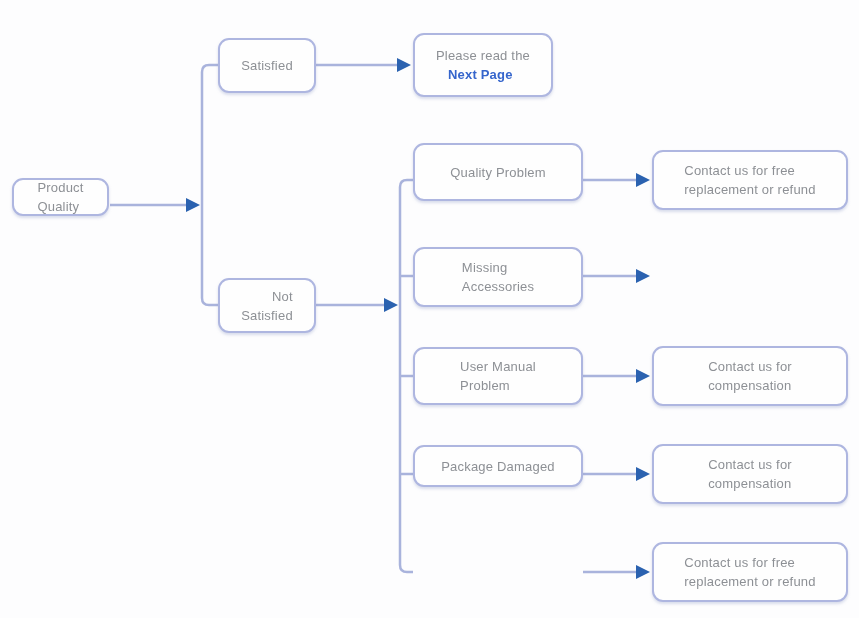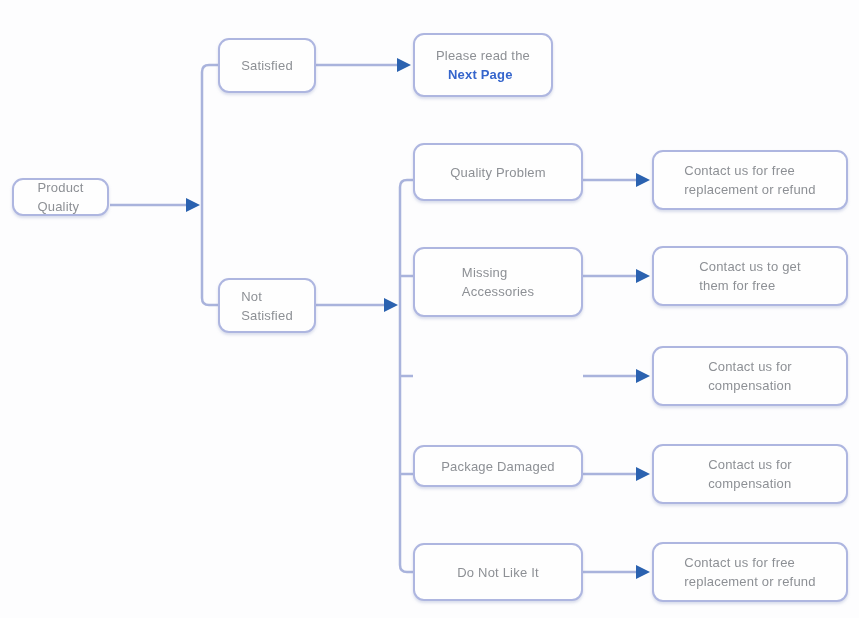--- a/index.html
+++ b/index.html
@@ -103,72 +103,67 @@
     </div>
   </div>
 
   <div class="node" style="left:218px; top:38px; width:98px; height:55px;">
     <div class="txt">
       <span class="line">Satisfied</span>
     </div>
   </div>
 
   <div class="node" style="left:218px; top:278px; width:98px; height:55px;">
-    <div class="txt" style="text-align:left;">
+    <div class="txt" style="text-align:right;">
       <span class="line">Not</span>
       <span class="line">Satisfied</span>
     </div>
   </div>
 
   <div class="node" style="left:413px; top:33px; width:140px; height:64px;">
     <div class="txt">
       <span class="line">Please read the</span>
       <span class="line link-line">Next Page</span>
     </div>
   </div>
 
   <div class="node" style="left:413px; top:143px; width:170px; height:58px;">
     <div class="txt">
       <span class="line">Quality Problem</span>
     </div>
   </div>
 
-  <div class="node" style="left:413px; top:247px; width:170px; height:70px;">
+  <div class="node" style="left:413px; top:247px; width:170px; height:60px;">
     <div class="txt">
       <span class="line">Missing</span>
       <span class="line">Accessories</span>
     </div>
   </div>
 
+  <div class="node" style="left:413px; top:347px; width:170px; height:58px;">
+    <div class="txt">
+      <span class="line">User Manual</span>
+      <span class="line">Problem</span>
+    </div>
+  </div>
 
   <div class="node" style="left:413px; top:445px; width:170px; height:42px;">
     <div class="txt">
       <span class="line">Package Damaged</span>
     </div>
   </div>
 
-  <div class="node" style="left:413px; top:543px; width:170px; height:58px;">
-    <div class="txt">
-      <span class="line">Do Not Like It</span>
-    </div>
-  </div>
 
   <div class="node" style="left:652px; top:150px; width:196px; height:60px;">
     <div class="txt">
       <span class="line">Contact us for free</span>
       <span class="line">replacement or refund</span>
     </div>
   </div>
 
-  <div class="node" style="left:652px; top:246px; width:196px; height:60px;">
-    <div class="txt">
-      <span class="line">Contact us to get</span>
-      <span class="line">them for free</span>
-    </div>
-  </div>
 
   <div class="node" style="left:652px; top:346px; width:196px; height:60px;">
     <div class="txt">
       <span class="line">Contact us for</span>
       <span class="line">compensation</span>
     </div>
   </div>
 
   <div class="node" style="left:652px; top:444px; width:196px; height:60px;">
     <div class="txt">

